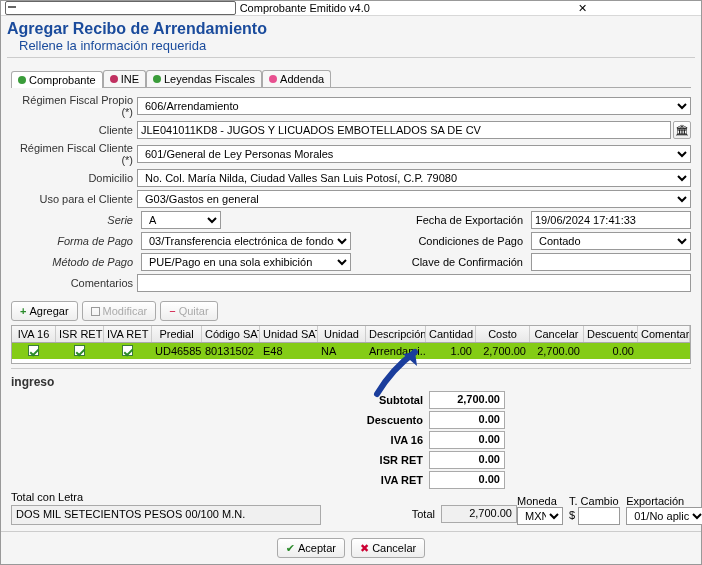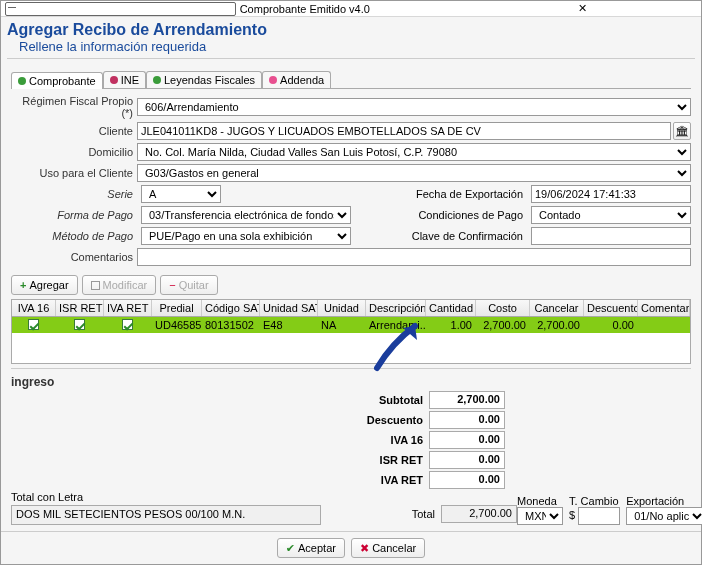--- a/index.html
+++ b/index.html
@@ -96,20 +96,26 @@
     <div class="row">
         <div class="lbl">Cliente</div>
         <div class="fld">
           <input type="text" class="flex1" value="JLE041011KD8 - JUGOS Y LICUADOS EMBOTELLADOS SA DE CV" style="">
           <button class="iconbtn">
             <span>🏛</span>
           </button>
         </div>
       </div>
     <div class="row">
+        <div class="lbl">Régimen Fiscal Cliente (*)</div>
+        <div class="fld">
+          <select class="flex1"><option>601/General de Ley Personas Morales</option></select>
+        </div>
+      </div>
+    <div class="row">
         <div class="lbl">Domicilio</div>
         <div class="fld">
           <select style="flex:1"><option>No.  Col. María Nilda, Ciudad Valles San Luis Potosí, C.P. 79080</option></select>
         </div>
       </div>
     <div class="row">
         <div class="lbl">Uso para el Cliente</div>
         <div class="fld">
           <select class="flex1"><option>G03/Gastos en general</option></select>
         </div>

